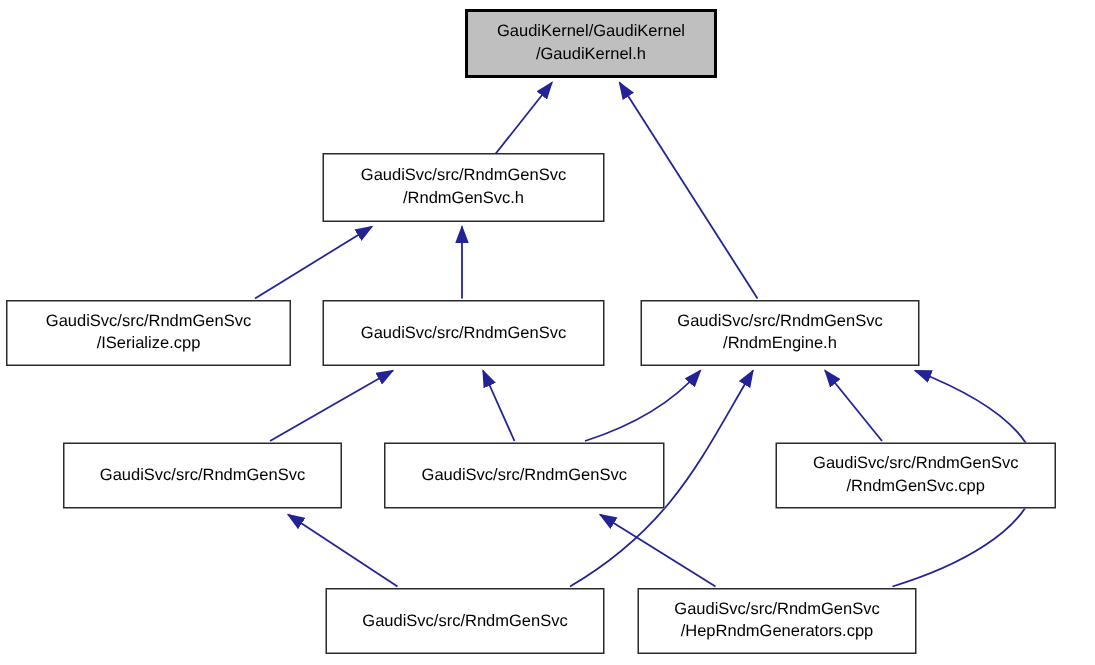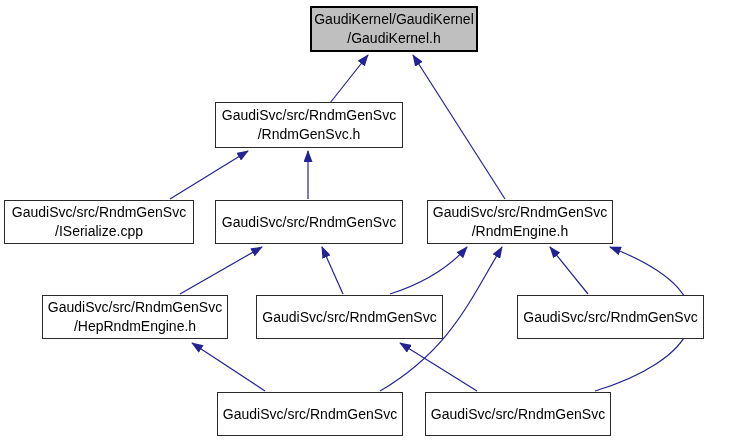--- a/index.html
+++ b/index.html
@@ -24,21 +24,21 @@
   .node {
     position: absolute;
     box-sizing: border-box;
     background: #ffffff;
     border: 1px solid #2b2b2b;
     display: flex;
     flex-direction: column;
     align-items: center;
     justify-content: center;
     text-align: center;
-    font-size: 14px;
+    font-size: 11px;
     line-height: 1.35;
     color: #000000;
     cursor: pointer;
   }
   .node.root {
     border: 2px solid #000000;
     cursor: default;
   }
   .node span { display: block; white-space: nowrap; }
 </style>
@@ -86,32 +86,33 @@
     <span>GaudiSvc/src/RndmGenSvc</span>
   </div>
 
   <div class="node" style="left: 427px; top: 200px; width: 186px; height: 44px; background: rgb(255, 255, 255);">
     <span>GaudiSvc/src/RndmGenSvc</span>
     <span>/RndmEngine.h</span>
   </div>
 
   <div class="node" style="left: 42px; top: 295px; width: 186px; height: 44px; background: rgb(255, 255, 255);">
     <span>GaudiSvc/src/RndmGenSvc</span>
-    <span>/HepRndmEngine.h</span>
   </div>
 
   <div class="node" style="left: 256px; top: 295px; width: 187px; height: 44px; background: rgb(255, 255, 255);">
     <span>GaudiSvc/src/RndmGenSvc</span>
   </div>
 
   <div class="node" style="left: 517px; top: 295px; width: 187px; height: 44px; background: rgb(255, 255, 255);">
     <span>GaudiSvc/src/RndmGenSvc</span>
+    <span>/RndmGenSvc.cpp</span>
   </div>
 
   <div class="node" style="left: 217px; top: 392px; width: 186px; height: 44px; background: rgb(255, 255, 255);">
     <span>GaudiSvc/src/RndmGenSvc</span>
   </div>
 
   <div class="node" style="left: 425px; top: 392px; width: 186px; height: 44px; background: rgb(255, 255, 255);">
     <span>GaudiSvc/src/RndmGenSvc</span>
+    <span>/HepRndmGenerators.cpp</span>
   </div>
 
 </div>
 
 </body></html>

